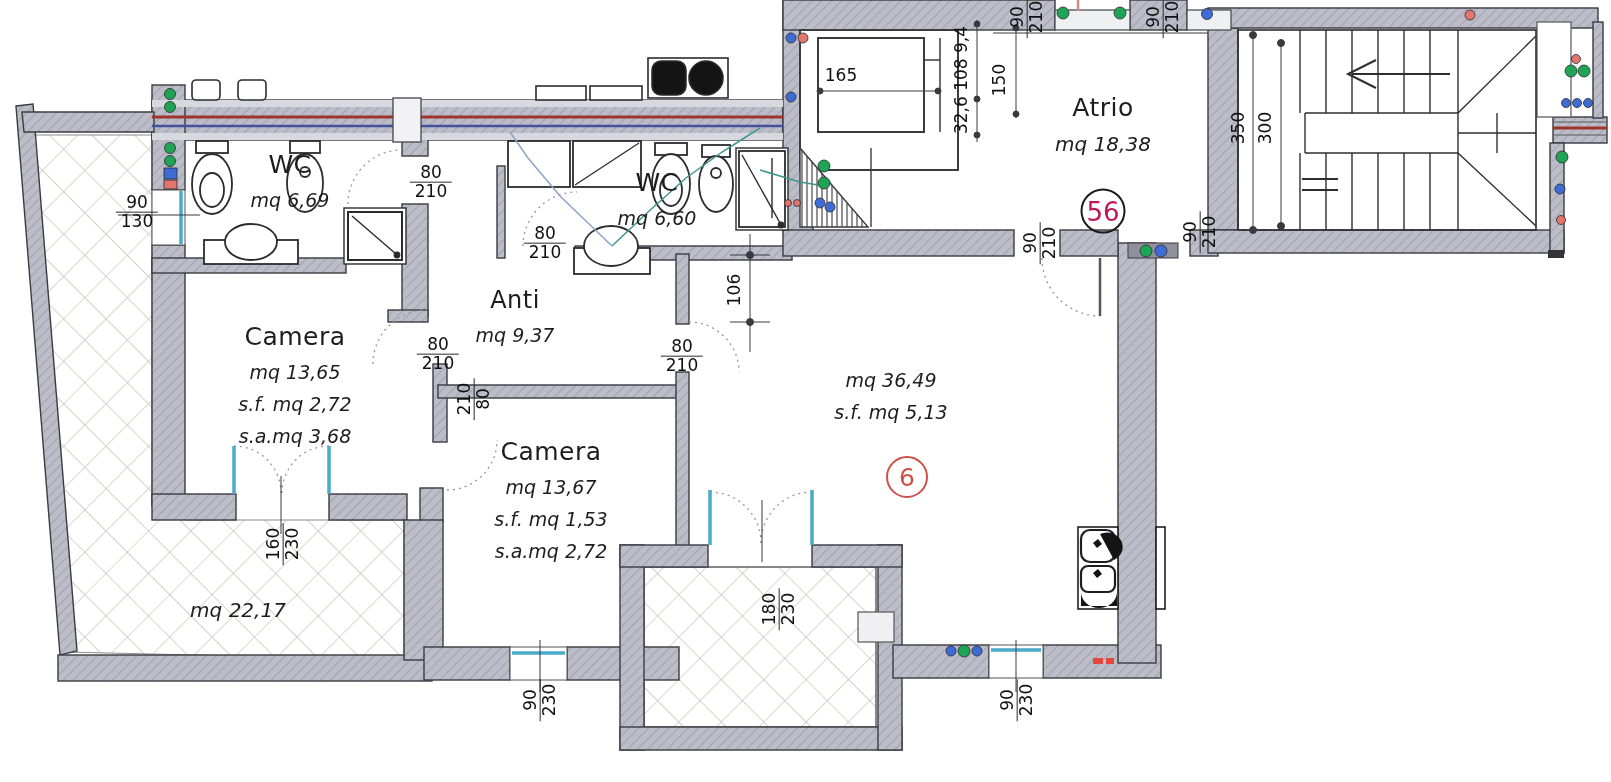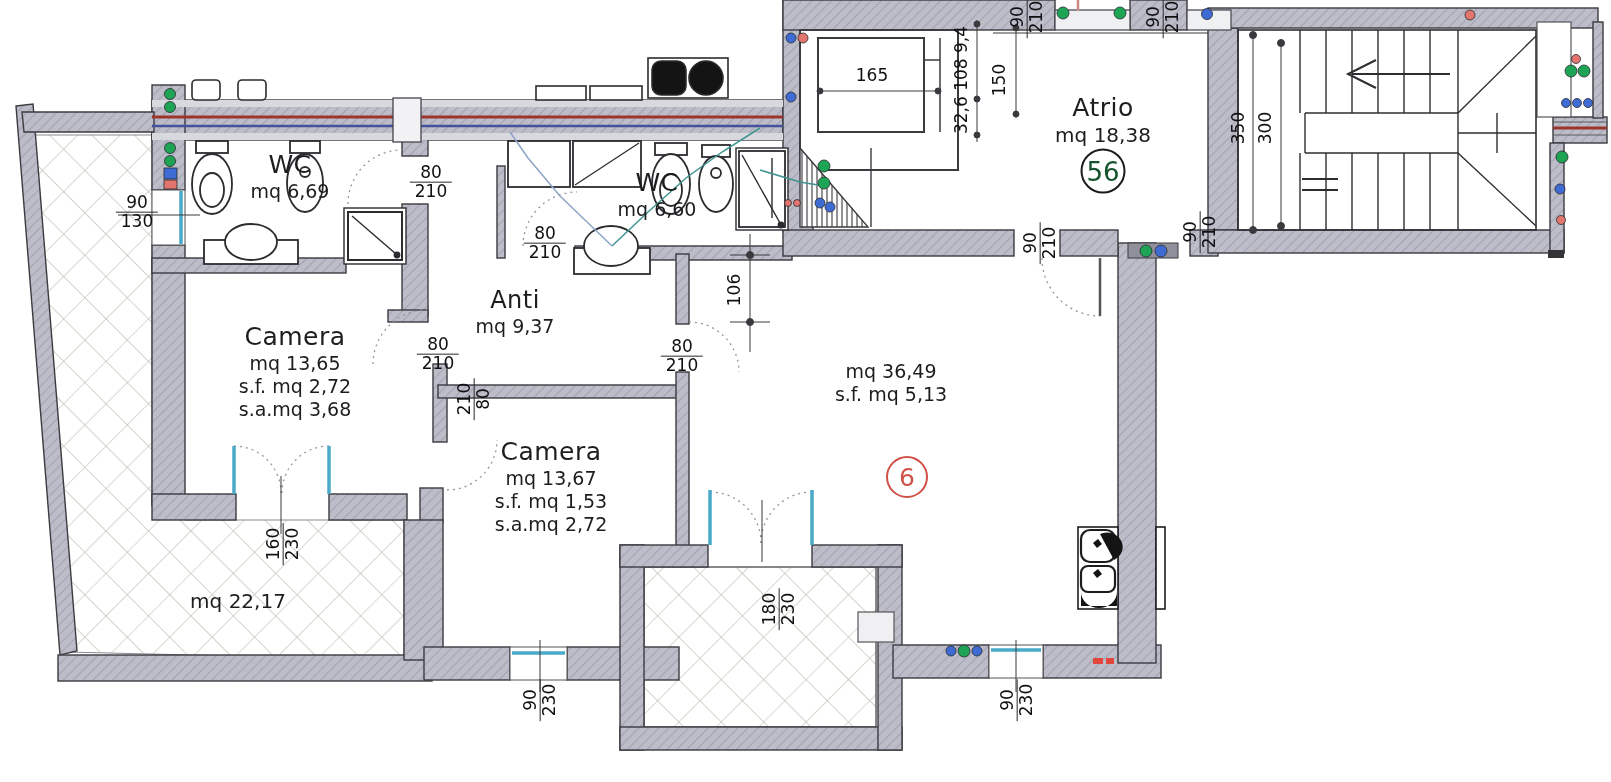--- a/index.html
+++ b/index.html
@@ -1,32 +1,32 @@
 <!DOCTYPE html>
 <html><head>
 <meta charset="utf-8">
 <style>
   html,body{margin:0;padding:0;background:#fff;}
   .plan{position:relative;width:1611px;height:782px;background:#ffffff;overflow:hidden;
         font-family:"DejaVu Sans", sans-serif;color:#1a1a1c;}
   .plan svg{position:absolute;left:0;top:0;}
   .room{position:absolute;transform:translateX(-50%);text-align:center;white-space:nowrap;color:#1d1d20;}
   .room .name{font-size:25px;letter-spacing:.5px;}
-  .room .line{font-size:19px;margin-top:1px;}
+  .room .line{font-size:19px;margin-top:10px;font-style:italic;}
   .room.big .line{font-size:20px;}
   .dim{position:absolute;font-size:17px;color:#101013;line-height:1.05;text-align:center;
        transform:translate(-50%,-50%);white-space:nowrap;}
   .dim.v{transform:translate(-50%,-50%) rotate(-90deg);}
   .dim .num{border-bottom:1.5px solid #2a2a2e;padding:0 5px;}
   .dim .den{padding:0 5px;}
   .dim.single .num{border-bottom:none;padding:0 2px;}
   .badge{position:absolute;transform:translate(-50%,-50%);border-radius:50%;
          display:flex;align-items:center;justify-content:center;background:transparent;}
   .badge.red{width:38px;height:38px;border:2px solid #cf5046;color:#cf5046;font-size:25px;}
-  .badge.dark{width:41px;height:41px;border:2.5px solid #1b1b1b;color:#14532d;font-size:26px;}
+  .badge.dark{width:41px;height:41px;border:2.5px solid #1b1b1b;color:#be185d;font-size:26px;margin-top:40px;}
 </style>
 </head>
 <body>
 
 <div class="plan">
 
 <svg width="1611" height="782" viewBox="0 0 1611 782">
   <defs>
     <pattern id="wallHatch" width="7" height="7" patternUnits="userSpaceOnUse" patternTransform="rotate(45)">
       <rect width="7" height="7" fill="#bcbdc8"></rect>
@@ -396,21 +396,21 @@
   <div class="num">210</div>
       <div class="den">80</div>
 </div>
 <div class="dim" style="left:682px;top:356px">
   <div class="num">80</div>
       <div class="den">210</div>
 </div>
 <div class="dim v single" style="left:735px;top:290px">
   <div class="num">106</div>
 </div>
-<div class="dim single" style="left:872px;top:76px">
+<div class="dim single" style="left:841px;top:76px">
   <div class="num">165</div>
 </div>
 <div class="dim v single" style="left:962px;top:80px">
   <div class="num">32,6 108 9,4</div>
 </div>
 <div class="dim v single" style="left:1000px;top:80px">
   <div class="num">150</div>
 </div>
 <div class="dim v" style="left:1027px;top:17px">
   <div class="num">90</div>

